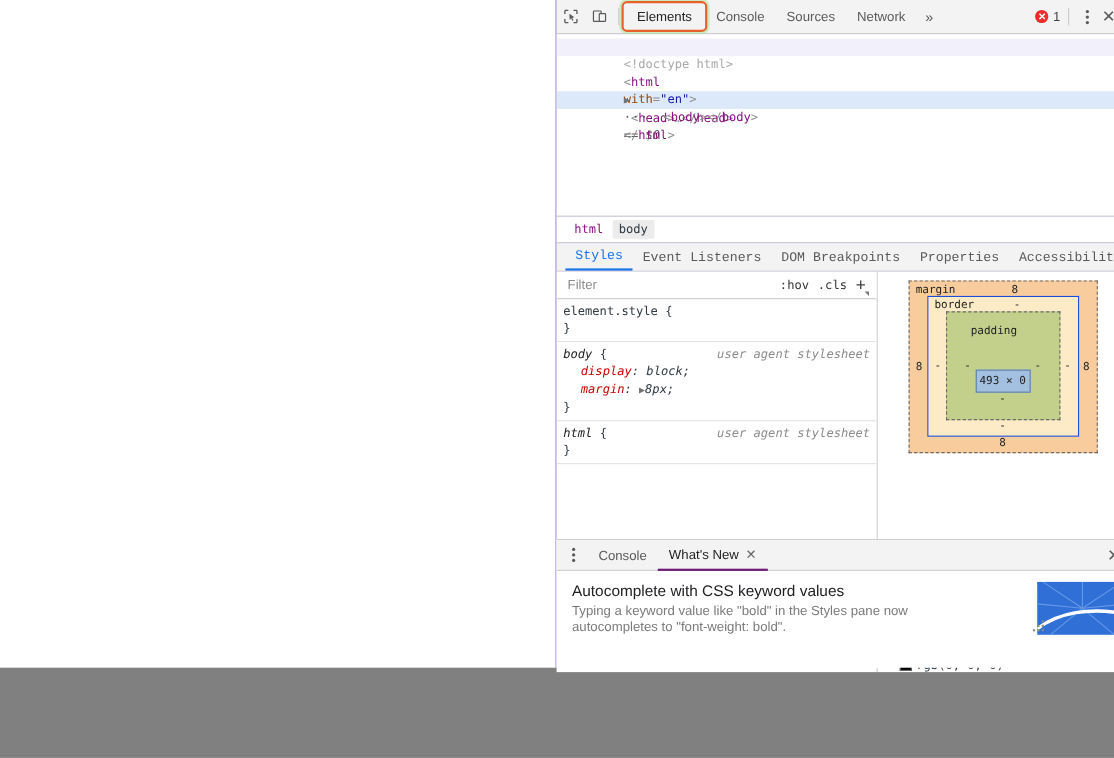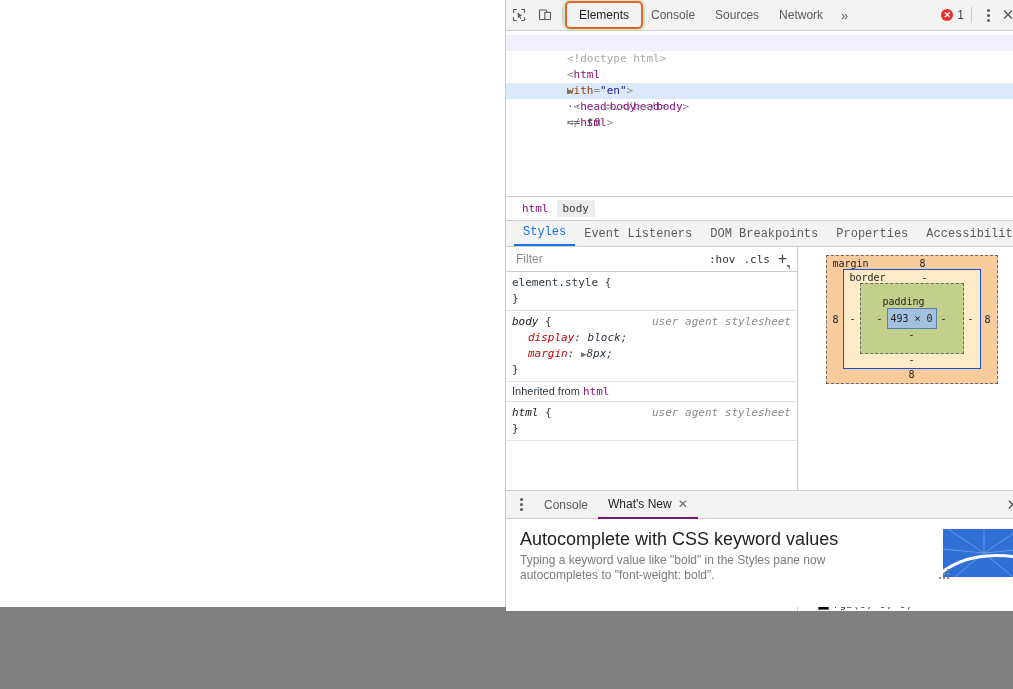--- a/index.html
+++ b/index.html
@@ -166,21 +166,21 @@
   }
   .bm-border {
     background:#fdd9a6; background:#fce0b4; border:1px solid #1d4ed8;
     background:#fdebc8; padding:2px; position:relative;
   }
   .bm-padding {
     background:#c3d08b; border:1px dashed #6b6b6b; padding:12px; position:relative;
   }
   .bm-content {
     background:#a3c0e0; border:1px solid #5a7fa8; padding:4px 0;
-    text-align:center; font-size:10px; color:#222;
+    text-align:center; font-size:10px; color:#222;margin-top:28px;
   }
   .bm-label { position:absolute; left:4px; top:1px; font-size:10px; }
   .bm-row { display:flex; align-items:center; justify-content:space-between; }
   .bm-side { width:14px; text-align:center; font-size:10px; }
   .bm-top, .bm-bot { text-align:center; font-size:10px; height:12px; line-height:12px; }
 
   .computed-filter {
     position:absolute; left:0; right:0; bottom:0;
   }
   .cf-row {
@@ -212,21 +212,21 @@
   .dtab { padding:0 10px; height:26px; line-height:26px; font-size:12px; color:#5a5a5a; cursor:pointer; }
   .dtab.selected { color:#222; border-bottom:2px solid #701a75; display:flex; align-items:center; gap:6px;}
   .dtab .tabclose { font-size:12px; color:#666; }
   .drawer-close { margin-left:auto; margin-right:6px; font-size:15px; color:#5a5a5a; cursor:pointer; }
 
   .whatsnew-head {
     height:27px; line-height:27px; padding-left:14px; font-size:12px; color:#303942;
     border-bottom:1px solid #e4e4e4;
   }
   .wn-item { padding:10px 14px 0 14px; position:relative; }
-  .wn-title { font-size:18px; color:#202124; margin-bottom:3px; }
+  .wn-title { font-size:14px; color:#202124; margin-bottom:3px; }
   .wn-desc { font-size:12px; color:#7b7b7b; line-height:15px; max-width:345px; }
   .wn-thumb {
     position:absolute; right:0; top:10px; width:82px; height:48px;
     background:linear-gradient(180deg,#2d6fd8 0%,#3f7fe0 100%);
     overflow:hidden;
   }
   .wn-thumb svg { display:block; }
   .resize-handle {
     position:absolute; right:72px; bottom:2px; width:14px; height:12px;
   }
@@ -342,24 +342,20 @@
           <span class="css-selector">body</span><span class="css-brace"> {</span>
           <div>
             <span class="css-prop">display</span><span class="css-val">: </span><span class="css-val">block;</span>
           </div>
           <div>
             <span class="css-prop">margin</span><span class="css-val">: </span><span class="prop-arrow">▶</span><span class="css-val">8px;</span>
           </div>
           <div class="css-brace">}</div>
         </div>
 
-        <div class="inherit-row">
-          <span>Inherited from</span>
-          <span class="tagname">html</span>
-        </div>
 
         <div class="css-block">
           <span class="css-origin">user agent stylesheet</span>
           <span class="css-selector">html</span><span class="css-brace"> {</span>
           <div class="css-brace">}</div>
         </div>
       </div>
 
       <div class="styles-right">
         <div class="boxmodel-wrap">

